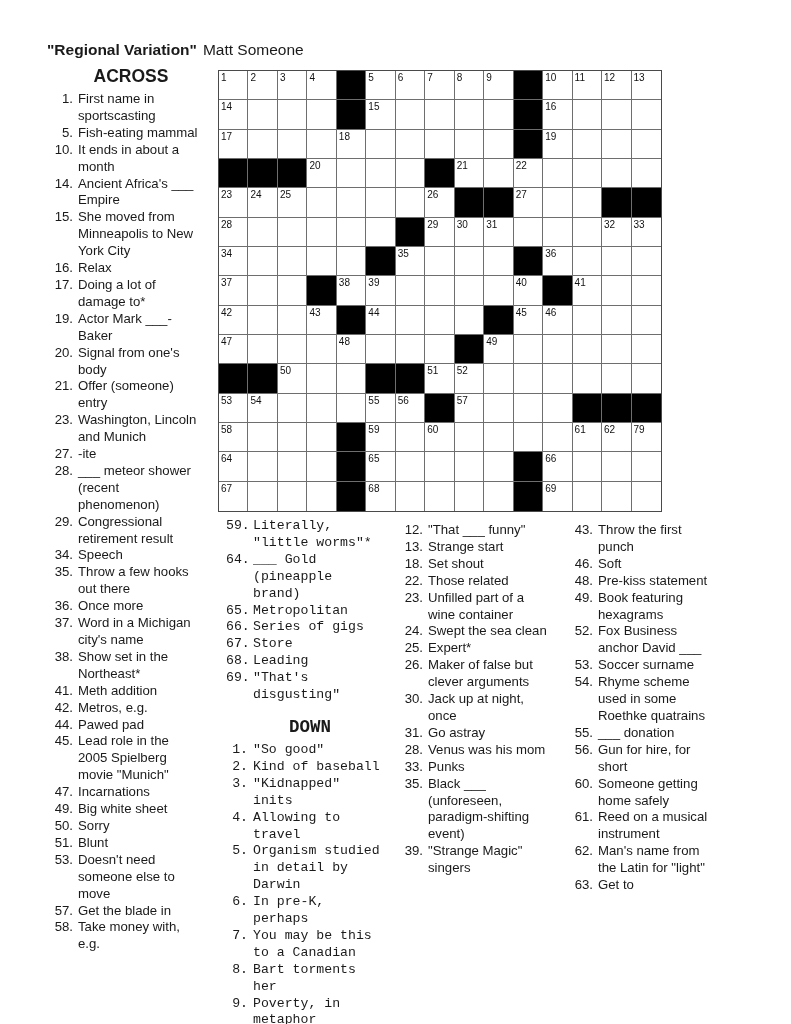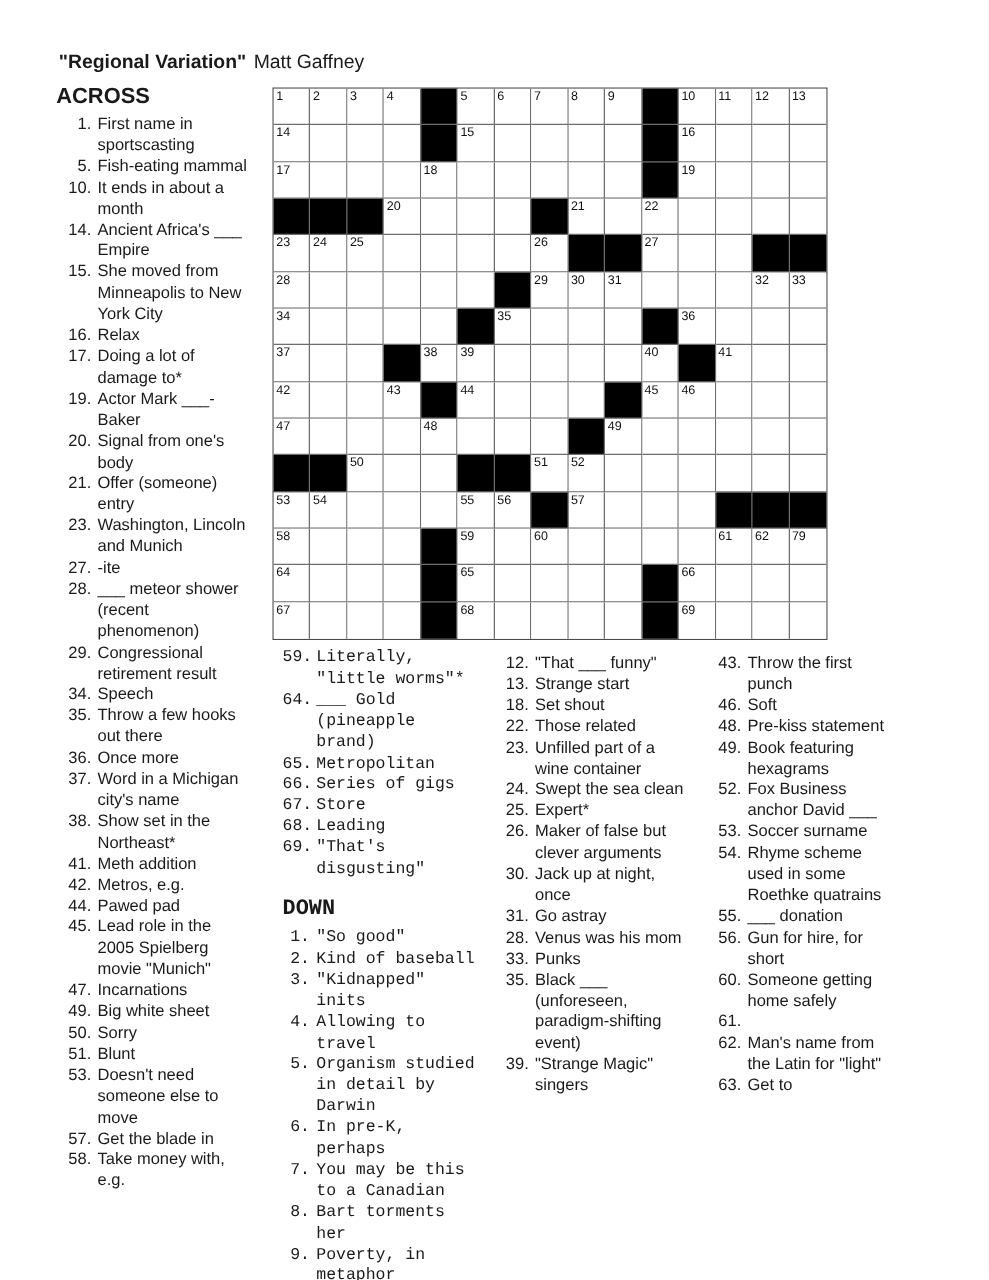--- a/index.html
+++ b/index.html
@@ -28,37 +28,37 @@
   .cell .num{
     position:absolute;left:2px;top:1px;font-size:10px;line-height:11px;color:#111;
   }
 
   
   .cluecol{position:absolute;font-size:13.2px;line-height:16.9px;}
   .col-1{left:45px;top:66px;width:172px;}
   .col-2{left:226px;top:518px;width:168px;font-family:Liberation Mono, monospace;}
   .col-3{left:401px;top:522px;width:162px;}
   .col-4{left:571px;top:522px;width:180px;}
-  .list-heading{font-size:17.5px;font-weight:bold;margin:0 0 5px 0;line-height:20px;}
+  .list-heading{font-size:17.5px;font-weight:bold;margin:0 0 5px 0;line-height:20px;text-align:center;}
   .heading-down{margin-top:13px;}
   .clue{display:flex;}
   .cnum{flex:none;width:28px;text-align:right;padding-right:5px;}
   .col-2 .cnum,.col-3 .cnum,.col-4 .cnum{width:22px;}
   .ctext{width:122px;}
   .col-2 .ctext{width:128px;}
   .col-3 .ctext{width:124px;}
   .col-4 .ctext{width:122px;}
 </style>
 </head>
 <body>
 
 <div class="page">
 
   <div class="title">
-    <span class="t-bold">"Regional Variation"</span><span class="t-author">Matt Gaffney</span>
+    <span class="t-bold">"Regional Variation"</span><span class="t-author">Matt Someone</span>
   </div>
 
   <div class="grid">
       <div class="cell">
         <span class="num">1</span>
       </div>
       <div class="cell">
         <span class="num">2</span>
       </div>
       <div class="cell">
@@ -724,20 +724,21 @@
         <div class="clue">
           <span class="cnum">56.</span>
           <span class="ctext">Gun for hire, for short</span>
         </div>
         <div class="clue">
           <span class="cnum">60.</span>
           <span class="ctext">Someone getting home safely</span>
         </div>
         <div class="clue">
           <span class="cnum">61.</span>
+          <span class="ctext">Reed on a musical instrument</span>
         </div>
         <div class="clue">
           <span class="cnum">62.</span>
           <span class="ctext">Man's name from the Latin for "light"</span>
         </div>
         <div class="clue">
           <span class="cnum">63.</span>
           <span class="ctext">Get to</span>
         </div>
       </div>

